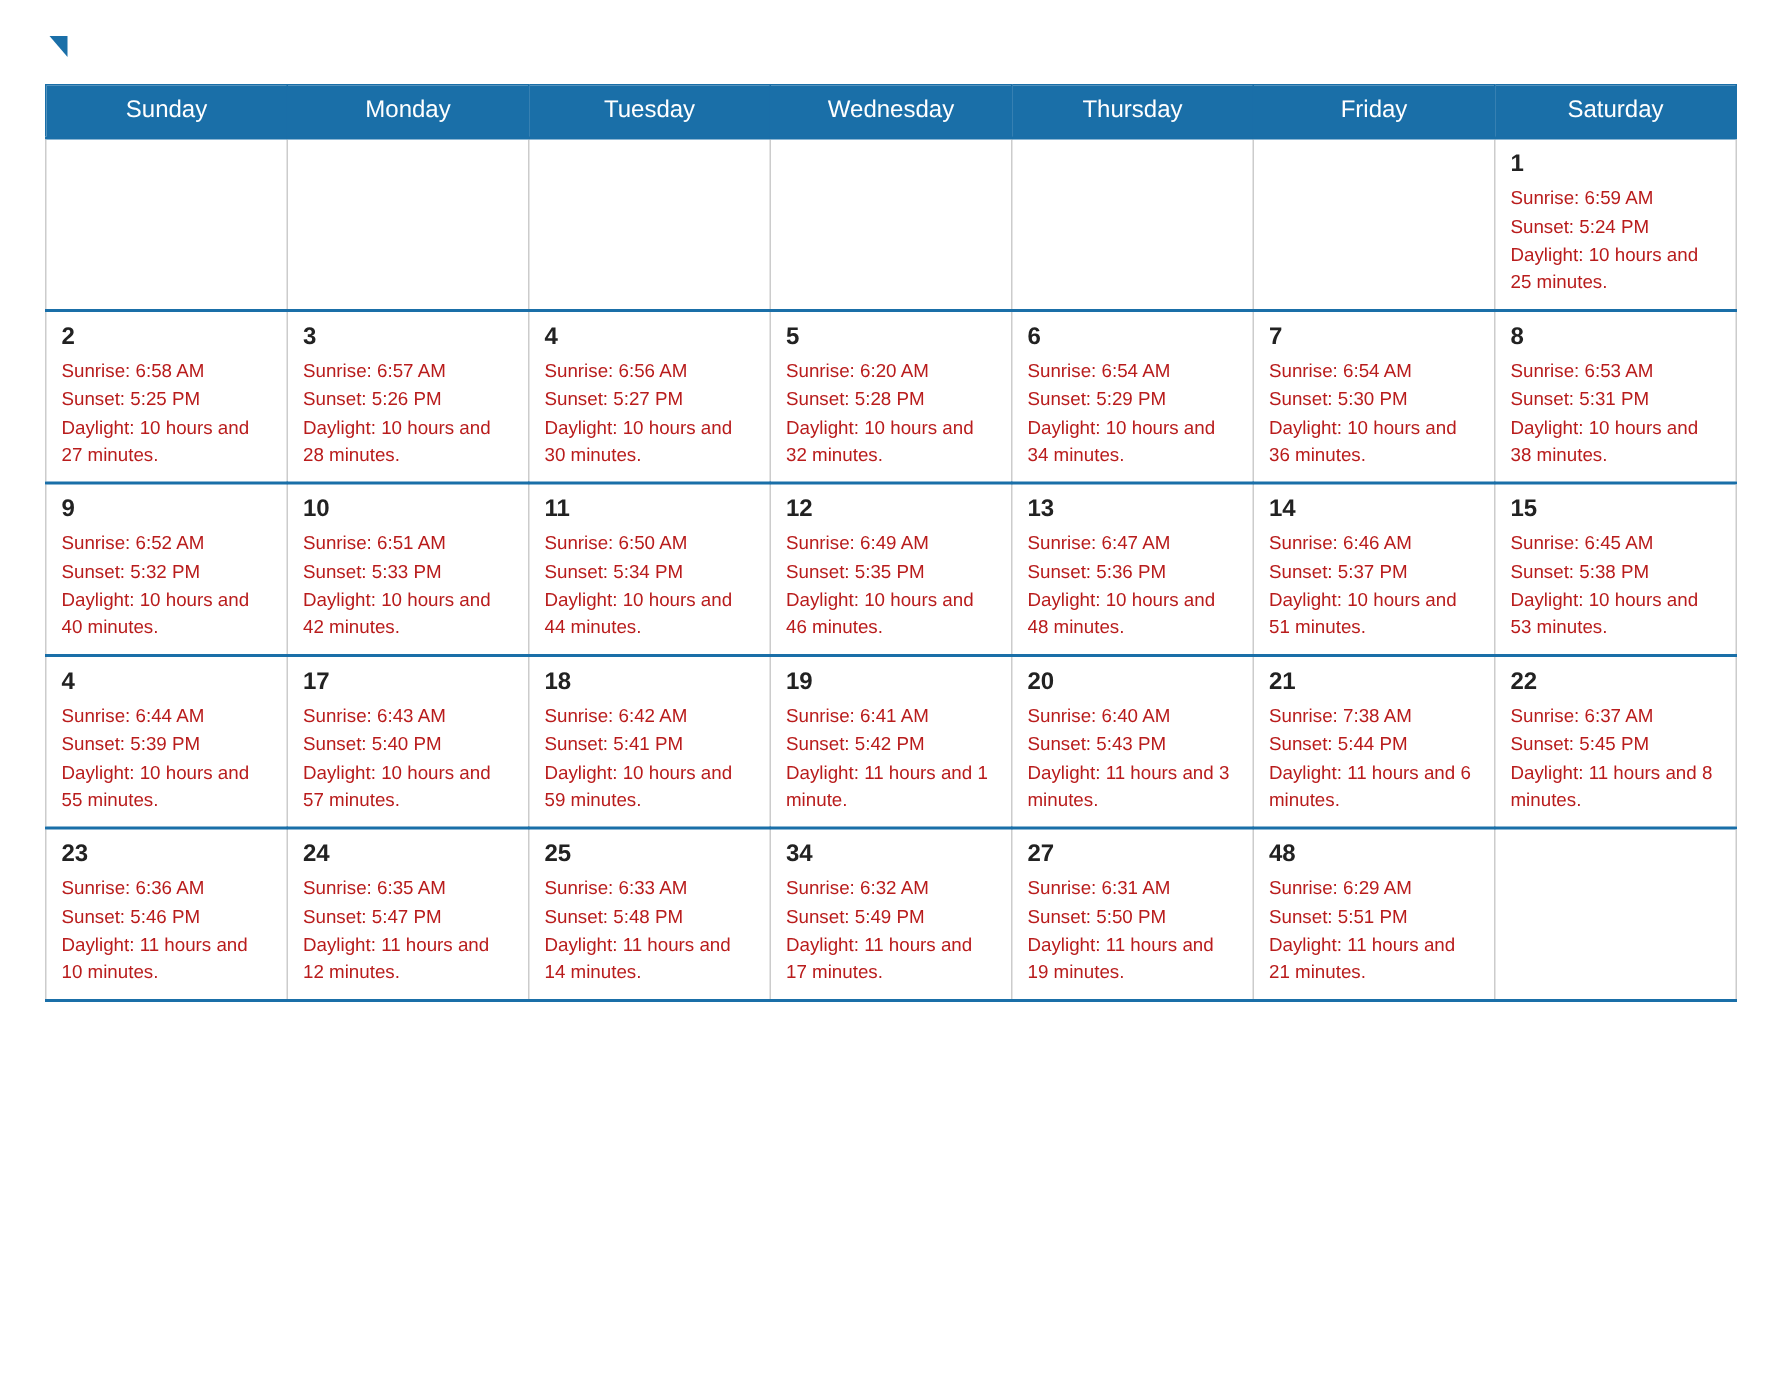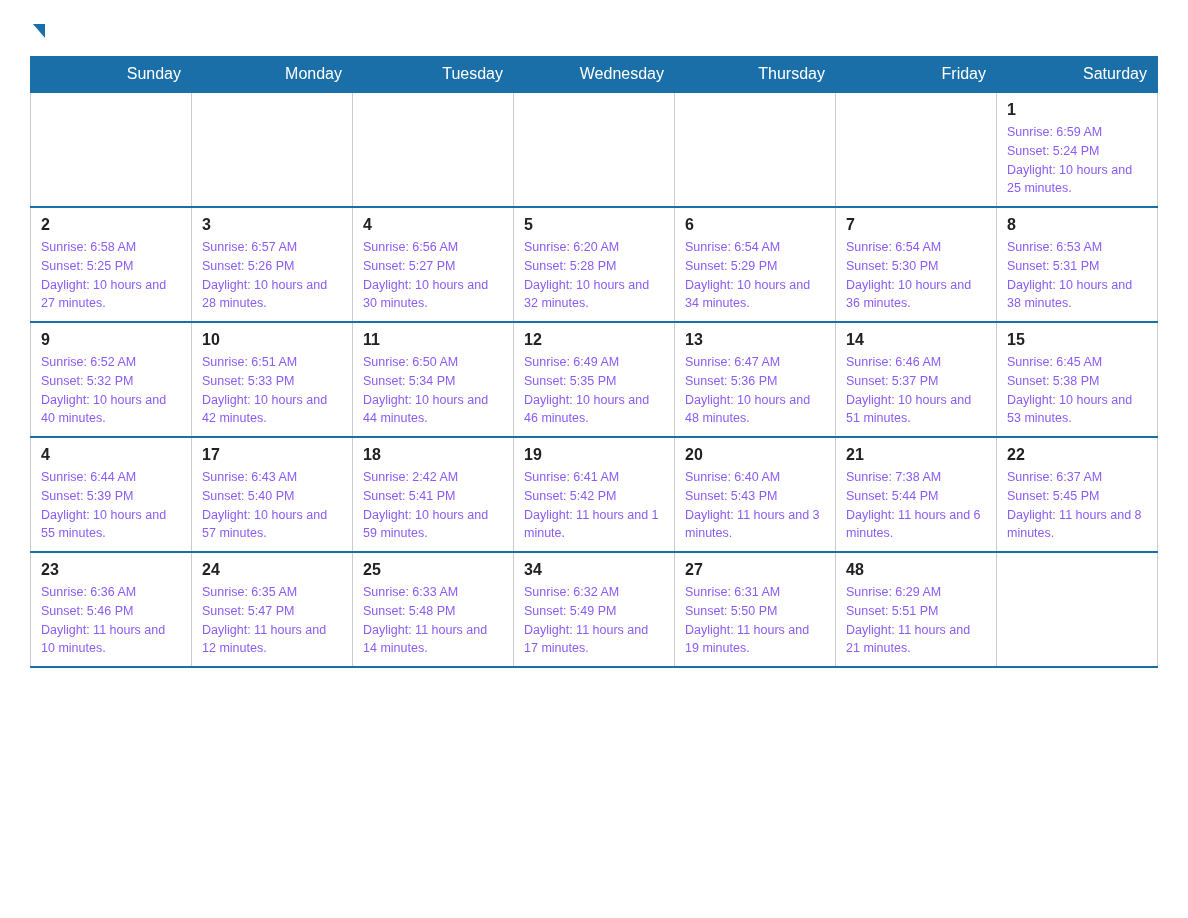--- a/index.html
+++ b/index.html
@@ -60,22 +60,22 @@
       margin-top: 4px;
     }
     .calendar {
       width: 100%;
       border-collapse: collapse;
       border: 1px solid #aaa;
     }
     .calendar th {
       background-color: #1a6fa8;
       color: #fff;
-      padding: 8px 10px;
-      text-align: right;
+      padding: 8px 22px;
+      text-align: center;
       font-size: 16px;
       font-weight: normal;
       border: 1px solid #1a6fa8;
     }
     .calendar td {
       vertical-align: top;
       padding: 8px 10px;
       border: 1px solid #ccc;
       width: 14.28%;
       min-height: 110px;
@@ -87,21 +87,21 @@
     }
     .day-number {
       font-size: 16px;
       font-weight: bold;
       color: #222;
       display: block;
       margin-bottom: 4px;
     }
     .day-info {
       font-size: 12.5px;
-      color: #8b5cf6;
+      color: #b91c1c;
       line-height: 1.5;
     }
     .empty-cell {
       background: #fff;
     }
     .week-row td {
       height: 115px;
     }
   </style>
 </head>
@@ -244,21 +244,21 @@
 Daylight: 10 hours and 55 minutes.</div>
         </td>
         <td>
           <span class="day-number">17</span>
           <div class="day-info">Sunrise: 6:43 AM
 Sunset: 5:40 PM
 Daylight: 10 hours and 57 minutes.</div>
         </td>
         <td>
           <span class="day-number">18</span>
-          <div class="day-info">Sunrise: 2:42 AM
+          <div class="day-info">Sunrise: 6:42 AM
 Sunset: 5:41 PM
 Daylight: 10 hours and 59 minutes.</div>
         </td>
         <td>
           <span class="day-number">19</span>
           <div class="day-info">Sunrise: 6:41 AM
 Sunset: 5:42 PM
 Daylight: 11 hours and 1 minute.</div>
         </td>
         <td>

